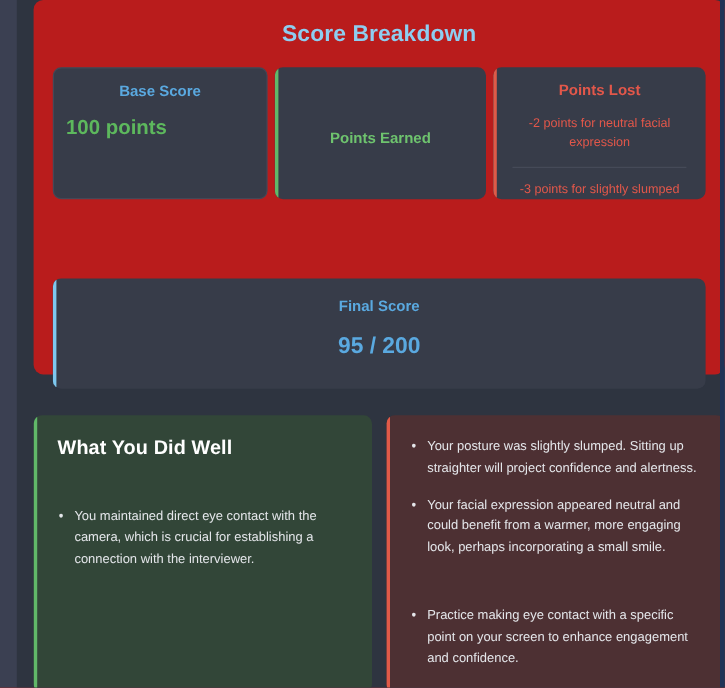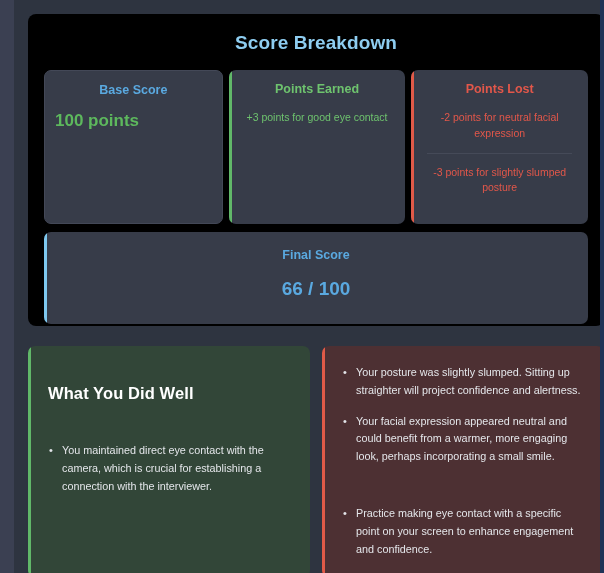--- a/index.html
+++ b/index.html
@@ -36,41 +36,41 @@
     position: absolute;
     right: 0; top: 0;
     width: 4px; height: 573px;
     background: #1f3357;
   }
 
   
   .breakdown-panel {
     position: absolute;
     left: 14px;
-    top: 14px;
+    top: 0;
     width: 576px;
     height: 312px;
-    background: #000000;
+    background: #b91c1c;
     border-radius: 8px;
     padding: 18px 16px 16px 16px;
   }
 
   .breakdown-title {
     text-align: center;
     color: #8ecdf0;
     font-size: 19px;
     font-weight: bold;
     letter-spacing: 0.1px;
     margin-bottom: 16px;
   }
 
   .score-cards {
     display: flex;
     gap: 6px;
-    height: 154px;
+    height: 110px;
   }
 
   .score-card {
     flex: 1;
     background: #373c49;
     border-radius: 7px;
     padding: 12px 10px;
     position: relative;
     overflow: hidden;
   }
@@ -86,21 +86,21 @@
   .accent-red   { background: #e05a48; }
   .accent-blue  { background: #7ec8ef; }
 
   .card-heading {
     text-align: center;
     font-size: 12.5px;
     font-weight: bold;
     margin-bottom: 14px;
   }
   .heading-blue  { color: #5aa9e0; }
-  .heading-green { color: #6ec36e; }
+  .heading-green { color: #6ec36e; margin-top: 40px; }
   .heading-red   { color: #e2574a; }
 
   .card-big {
     text-align: left;
     font-size: 17px;
     font-weight: bold;
     color: #5db85d;
   }
 
   .card-line {
@@ -166,21 +166,20 @@
   }
   .feedback-green { background: #324638; }
   .feedback-red   { background: #4d3033; }
 
   .feedback-title {
     color: #ffffff;
     font-size: 16.5px;
     font-weight: bold;
     margin-bottom: 14px;
     letter-spacing: 0.1px;
-    margin-top: 20px;
   }
 
   .feedback-list {
     list-style: none;
     padding: 0;
     margin: 0;
   }
 
   .feedback-item {
     position: relative;
@@ -214,38 +213,37 @@
       <div class="score-cards">
 
         <div class="score-card no-accent">
           <div class="card-heading heading-blue">Base Score</div>
           <div class="card-big">100 points</div>
         </div>
 
         <div class="score-card">
           <span class="accent-bar accent-green"></span>
           <div class="card-heading heading-green">Points Earned</div>
-          <div class="card-line line-green">+3 points for good eye contact</div>
         </div>
 
         <div class="score-card">
           <span class="accent-bar accent-red"></span>
           <div class="card-heading heading-red">Points Lost</div>
           <div class="card-line line-red">-2 points for neutral facial expression</div>
           <div class="card-divider"></div>
           <div class="card-line line-red">-3 points for slightly slumped posture</div>
         </div>
 
       </div>
     </section>
 
     <section class="final-card">
       <span class="accent-bar accent-blue"></span>
       <div class="final-title">Final Score</div>
-      <div class="final-value">66 / 100</div>
+      <div class="final-value">95 / 200</div>
     </section>
 
     <div class="feedback-row">
 
       <section class="feedback-card feedback-green">
         <span class="accent-bar accent-green"></span>
         <h2 class="feedback-title">What You Did Well</h2>
         <ul class="feedback-list">
           <li class="feedback-item">You maintained direct eye contact with the camera, which is crucial for establishing a connection with the interviewer.</li>
         </ul>

